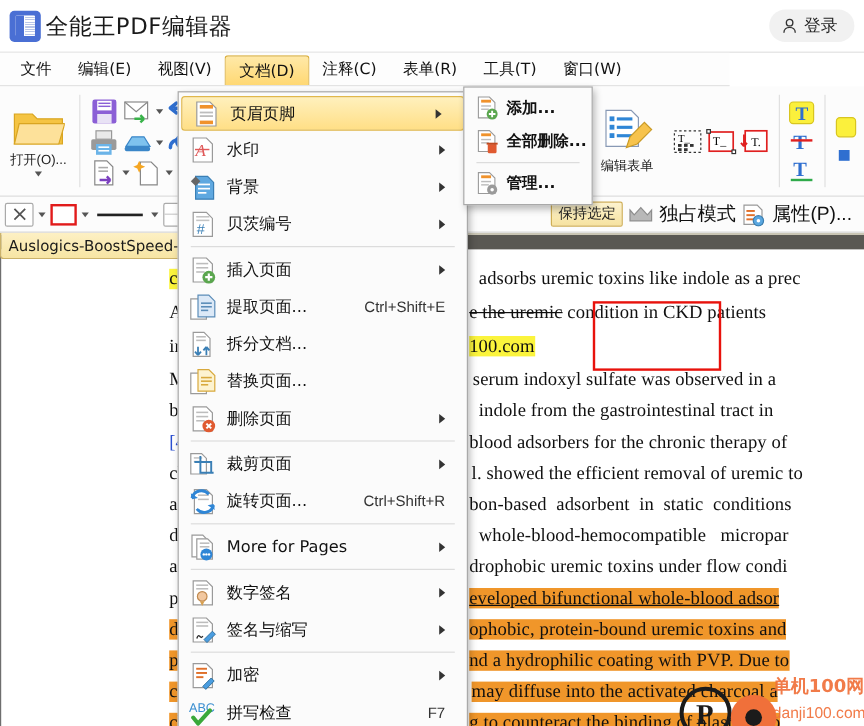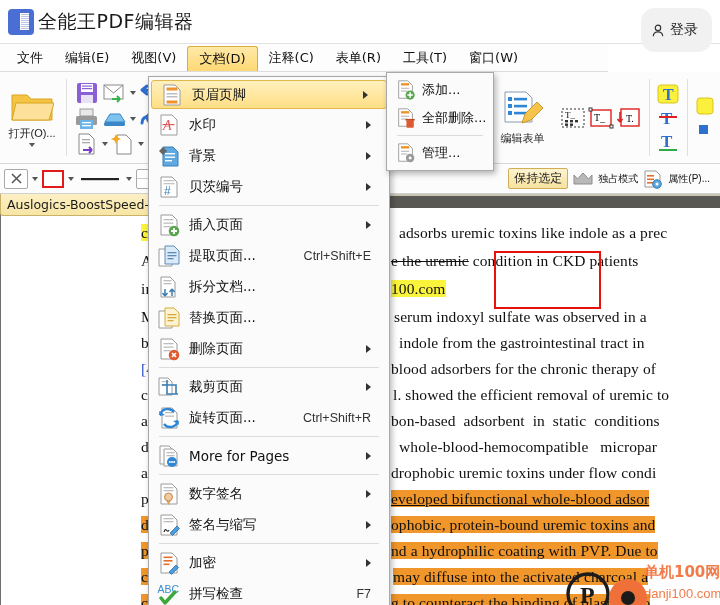--- a/index.html
+++ b/index.html
@@ -32,21 +32,21 @@
   .app-logo .pg i{display:block;width:50%;height:100%;}
   .app-logo .pg i:first-child{background:#4a6fd4;border-right:1px solid #fff;}
   .app-logo .pg i:last-child{
     background:repeating-linear-gradient(#fff 0 1px,#b9c6e8 1px 2px);
   }
   .app-title{
     margin-left:4px; font-size:19px; color:#1a1a1a; letter-spacing:.5px;
     font-family:"DejaVu Sans","Liberation Sans",sans-serif;
   }
   .login-btn{
-    position:absolute; right:8px; top:8px; height:44px;
+    position:absolute; right:8px; top:8px; height:27px;
     background:#f1f1f1; border-radius:14px; padding:0 14px 0 10px;
     display:flex;align-items:center;gap:5px;cursor:pointer;text-align:right;
   }
   .login-btn .lbl{font-size:14px;color:#222;}
   .usr-ico{width:14px;height:15px;display:block;}
 
   
   .menubar{
     position:absolute; left:0; top:44px; width:608px; height:28px;
     background:#fdfdfd; border-bottom:1px solid #dcdcdc;
@@ -98,21 +98,21 @@
     width:26px;height:20px;border:1px solid #aaa;background:#fff;border-radius:2px;
     display:flex;flex-direction:column;
   }
   .t2-stepper i{flex:1;border-bottom:1px solid #ccc;}
   .keep-sel{
     height:21px;background:linear-gradient(#fdf3cf,#f6e2a0);
     border:1px solid #cfae55;border-radius:2px;display:flex;align-items:center;
     padding:0 5px;font-size:12px;color:#222;
   }
   .crown{width:22px;height:18px;}
-  .t2-lbl{font-size:10px;color:#111;white-space:nowrap;}
+  .t2-lbl{font-size:16px;color:#111;white-space:nowrap;}
 
   
   .doc-wrap{
     position:absolute; left:0; top:194px; width:720px; height:411px;
     background:#ffffff; overflow:hidden;
   }
   .doc-topband{
     position:absolute;left:0;top:0;width:720px;height:14px;
     background:linear-gradient(#c9c5b4 0 2px,#5a5853 2px 100%);
   }
@@ -182,21 +182,21 @@
   .msep{height:1px;background:#dcdcdc;margin:3px 10px;}
 
   
   .submenu{
     position:absolute; left:386px; top:72px; width:108px;
     background:#fbfbfb; border:1px solid #a9a9a9;
     box-shadow:2px 3px 6px rgba(0,0,0,.28);
     padding:3px 0; z-index:110;
   }
   .submenu .mi{height:28px;}
-  .submenu .mi .txt{font-size:13px;}
+  .submenu .mi .txt{font-size:13px;font-weight:bold;}
   .submenu .mi .ico{width:22px;height:22px;margin-right:5px;}
 
   svg{display:block;}
 </style>
 </head>
 <body>
 
 <div class="titlebar">
   <div class="app-logo">
     <div class="pg">

